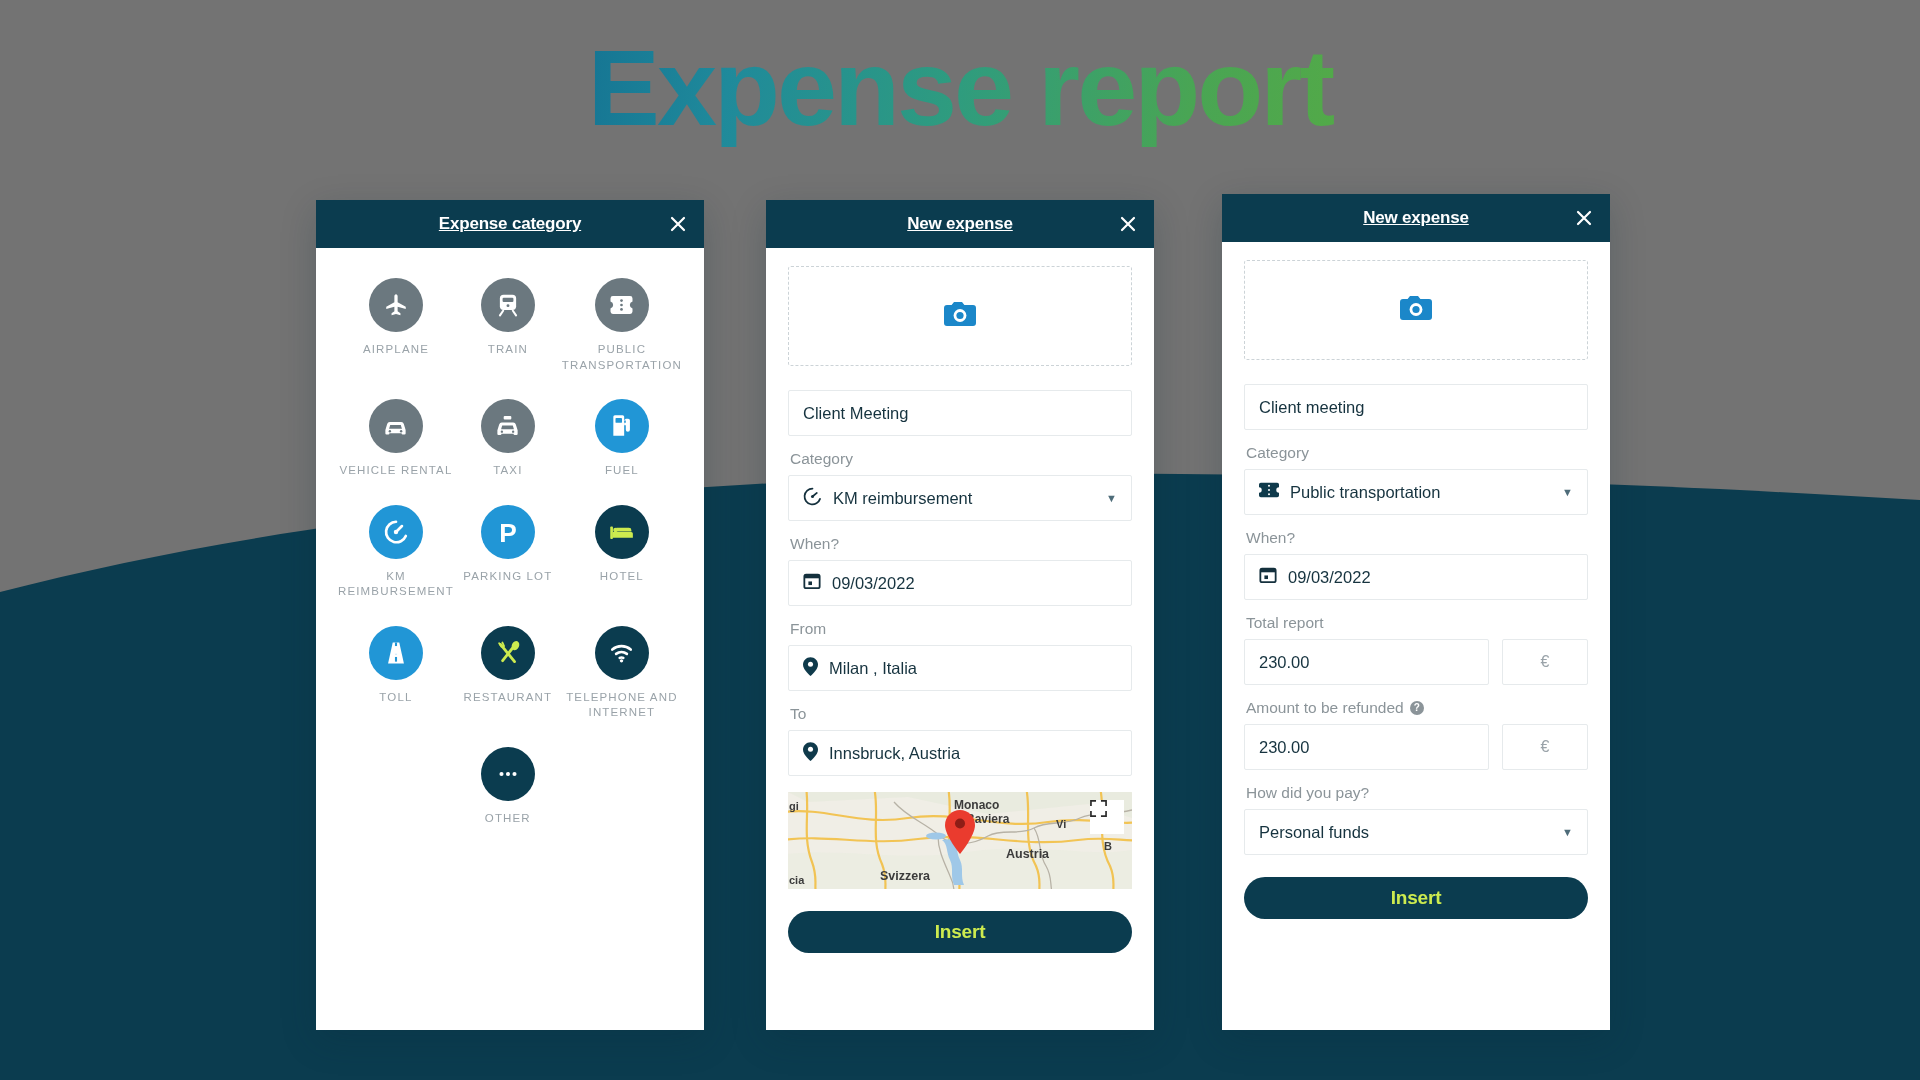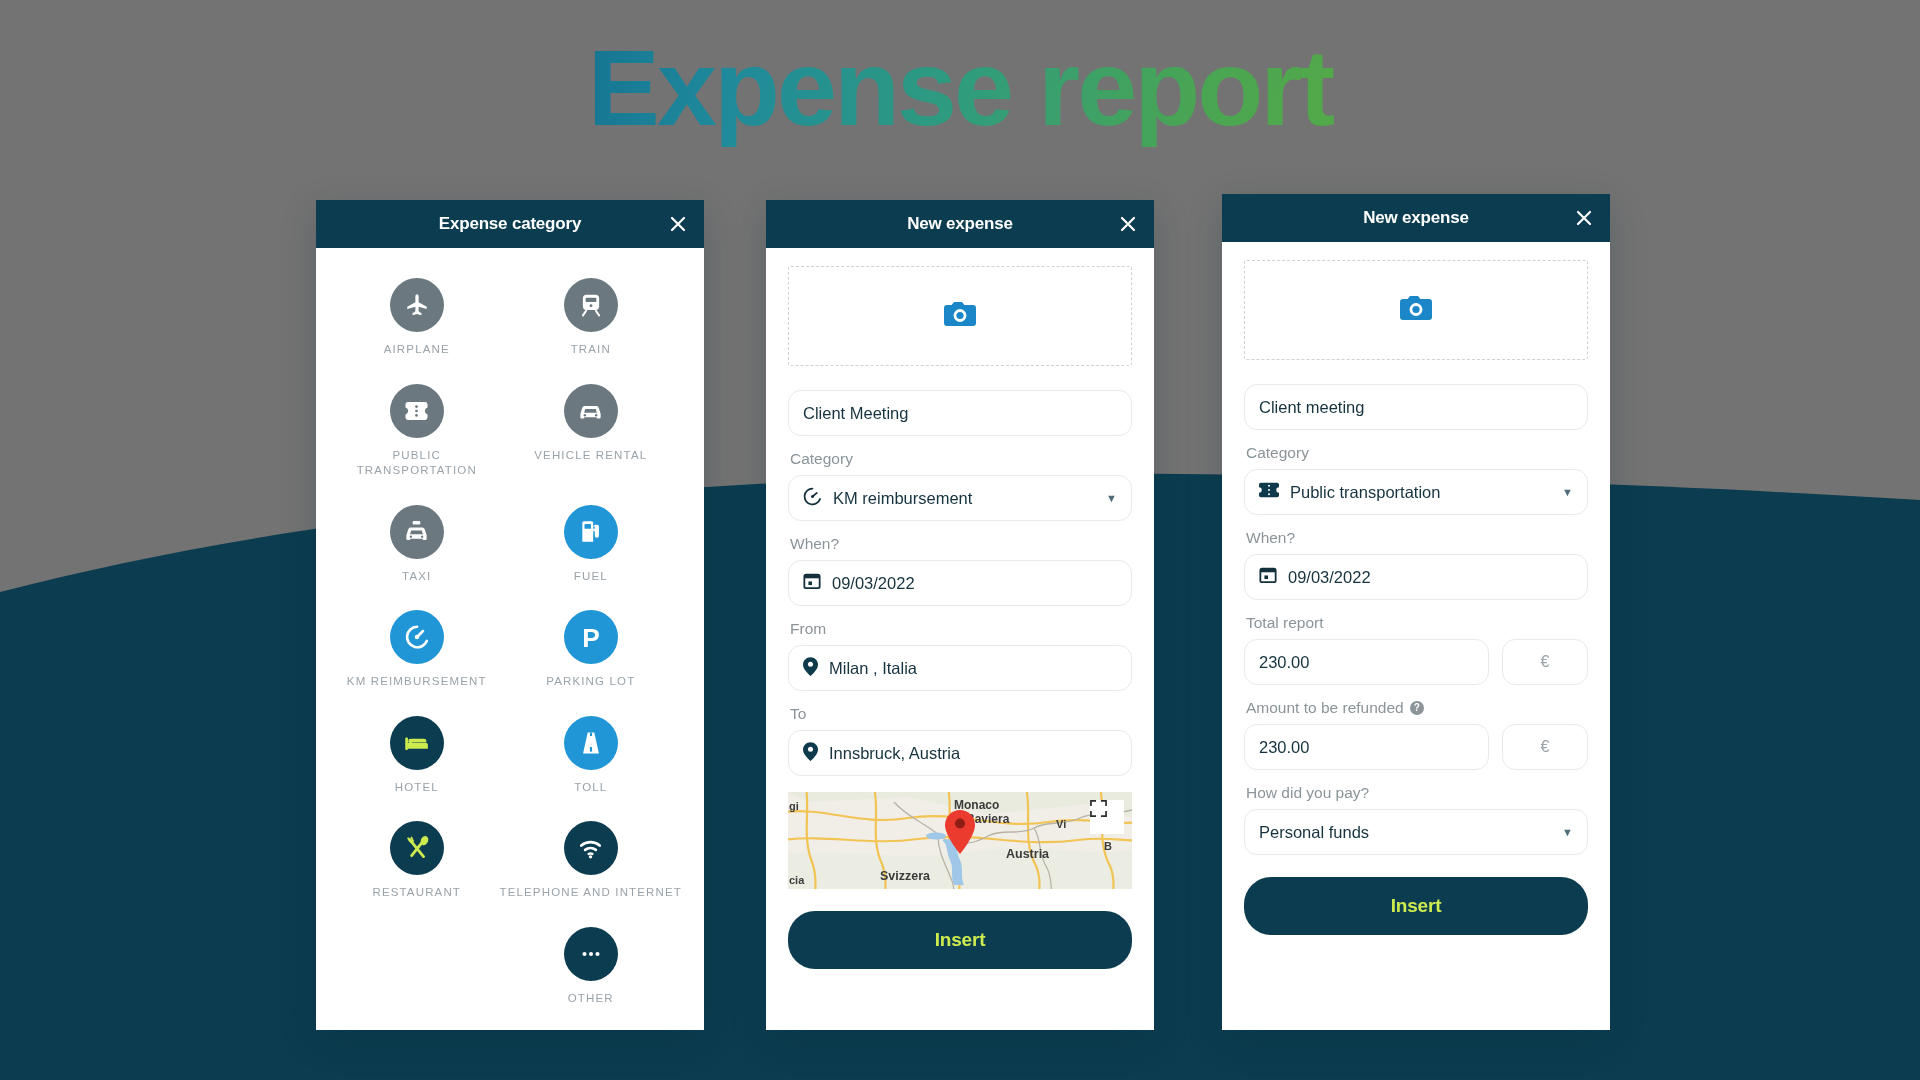--- a/index.html
+++ b/index.html
@@ -32,35 +32,36 @@
   
   .card {
     position: absolute; z-index: 3;
     background: #ffffff;
     box-shadow: 0 10px 34px rgba(10,40,55,0.20);
   }
   .card-header {
     background: #0b3c4f; color: #ffffff;
     height: 48px; display: flex; align-items: center; justify-content: center;
     position: relative;
+    text-decoration: underline;
   }
   .card-header .htitle {
     font-size: 17px; font-weight: 700; letter-spacing: -0.2px;
   }
   .card-header .close-x {
     position: absolute; right: 16px; top: 50%; transform: translateY(-50%);
     width: 20px; height: 20px; cursor: pointer;
   }
   .card-header .close-x svg { display: block; }
 
   
   #card-category { left: 316px; top: 200px; width: 388px; height: 830px; }
   #cat-grid {
     padding: 30px 22px 0 22px;
-    display: grid; grid-template-columns: repeat(1, 1fr);
+    display: grid; grid-template-columns: repeat(3, 1fr);
     row-gap: 26px; column-gap: 4px;
   }
   .cat-cell {
     display: flex; flex-direction: column; align-items: center;
     cursor: pointer;
   }
   .cat-circle {
     width: 54px; height: 54px; border-radius: 50%;
     display: flex; align-items: center; justify-content: center;
     margin-bottom: 10px;
@@ -73,21 +74,21 @@
 
   
   .form-card { padding: 0; }
   .form-body { padding: 18px 22px 0 22px; }
   .photo-drop {
     border: 1.6px dashed #ccd3d7; border-radius: 3px;
     height: 100px; display: flex; align-items: center; justify-content: center;
     margin-bottom: 24px; cursor: pointer;
   }
   .field-input {
-    border: 1px solid #e6eaec; border-radius: 13px;
+    border: 1px solid #e6eaec; border-radius: 2px;
     height: 46px; display: flex; align-items: center; padding: 12px 14px;
     font-size: 16.5px; color: #16333f; gap: 11px;
     background: #fff;
   }
   .field-label {
     font-size: 15.5px; color: #8b9499; margin: 14px 0 7px 2px;
     display: flex; align-items: center; gap: 6px;
   }
   .field-row { display: flex; gap: 13px; align-items: center; }
   .field-row .amount { flex: 1 1 auto; }
@@ -97,21 +98,21 @@
   .select-caret { margin-left: auto; color: #4e6c79; font-size: 11px; }
   .help-dot {
     width: 14px; height: 14px; border-radius: 50%; background: #8b9499;
     color: #fff; font-size: 10px; font-weight: 700;
     display: inline-flex; align-items: center; justify-content: center;
     line-height: 1;
   }
   .insert-btn {
     margin: 22px 22px 0 22px;
     background: #0b3c4f; color: #cdeb4f;
-    height: 58px; border-radius: 27px; border: none;
+    height: 42px; border-radius: 27px; border: none;
     font-size: 19px; font-weight: 700; letter-spacing: -0.2px;
     cursor: pointer; width: calc(100% - 44px);
     font-family: "Liberation Sans", sans-serif;
   }
 
   
   #card-new-expense-km { left: 766px; top: 200px; width: 388px; height: 830px; }
   #map-thumb {
     position: relative; margin-top: 16px; height: 97px; width: 100%;
     overflow: hidden; background: #eceae2; border-radius: 1px; padding-left: 37px;

